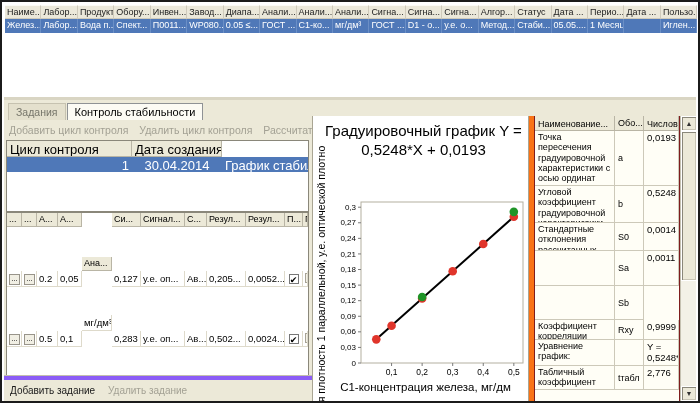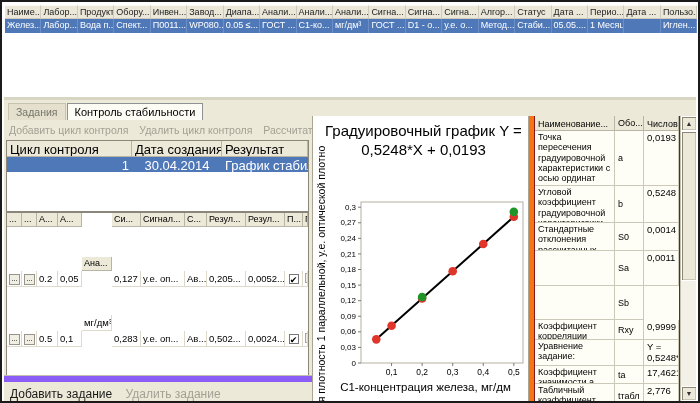--- a/index.html
+++ b/index.html
@@ -40,21 +40,21 @@
   .mcell{padding:0 2px;white-space:nowrap;overflow:hidden;}
   .m0{flex:0 0 15px;}.m1{flex:0 0 15px;}.m2{flex:0 0 21px;}.m3{flex:0 0 24px;}.m4{flex:0 0 30px;margin-top:44px;}
   .m5{flex:0 0 29px;}.m6{flex:0 0 44px;}.m7{flex:0 0 22px;}.m8{flex:0 0 39px;}.m9{flex:0 0 39px;}
   .m10{flex:0 0 18px;text-align:center;}.m11{flex:1 1 auto;text-align:center;}
   .dots-btn{display:inline-block;width:11px;height:11px;border:1px solid #98948a;background:#f1efe4;
     font-size:8px;line-height:7px;text-align:center;vertical-align:1px;}
   .chk{display:inline-block;width:10px;height:10px;border:1px solid #777;background:#fff;
     font-size:9px;line-height:10px;text-align:center;vertical-align:-1px;}
   .chk.off{background:#f2f0e6;border-color:#a7a396;}
   .task-bar{position:absolute;left:0;right:0;bottom:0;height:25px;background:#ece9d8;
-    border-top:6px solid #8b5cf6;box-shadow:0 -1px 0 #c2beae;font-size:12px;padding:5px 0 0 6px;}
+    border-top:4px solid #8b5cf6;box-shadow:0 -1px 0 #c2beae;font-size:10px;padding:5px 0 0 6px;}
   .task-bar .on{color:#1a1a1a;margin-right:10px;}
   .task-bar .off{color:#a3a194;}
   
   .chart-panel{position:absolute;left:308px;top:16px;width:217px;bottom:0;background:#fff;
     border-left:1px solid #a9a593;border-right:1px solid #a9a593;}
   .chart-title{position:absolute;left:8px;right:2px;top:6px;text-align:center;font-size:15px;line-height:1.25;}
   .ylabel{position:absolute;left:-137px;top:160px;width:290px;text-align:center;
     transform:rotate(-90deg);font-size:10.5px;white-space:nowrap;}
   .xlabel{position:absolute;left:10px;right:0;top:265px;text-align:center;font-size:11.5px;white-space:nowrap;overflow:hidden;}
   .chart-svg{position:absolute;left:2px;top:76px;}
@@ -134,21 +134,20 @@
       </div>
       <div class="ltoolbar">
         <span>Добавить цикл контроля</span>
         <span>Удалить цикл контроля</span>
         <span>Рассчитать</span>
       </div>
       <div class="cycle-table">
         <div class="crow chead" id="cycHead">
             <div class="ccell c0">Цикл контроля</div>
             <div class="ccell c1">Дата создания</div>
-            <div class="ccell c2">Результат</div>
           </div>
         <div id="cycBody">
             <div class="crow cdata">
               <div class="ccell c0" style="text-align: right;">1</div>
               <div class="ccell c1">30.04.2014</div>
               <div class="ccell c2">График стабилен.</div>
             </div>
           </div>
       </div>
       <div class="measure-table">
@@ -284,28 +283,23 @@
             <div class="prow pdata" style="height: 34px;">
               <div class="pcell p0"></div>
               <div class="pcell p1">Sb</div>
             </div>
             <div class="prow pdata" style="height: 20px;">
               <div class="pcell p0">Коэффициент корреляции</div>
               <div class="pcell p1">Rxy</div>
               <div class="pcell p2">0,9999</div>
             </div>
             <div class="prow pdata" style="height: 26px;">
-              <div class="pcell p0">Уравнение задание:</div>
+              <div class="pcell p0">Уравнение график:</div>
               <div class="pcell p1"></div>
               <div class="pcell p2">Y = 0,5248*X + 0,0193</div>
-            </div>
-            <div class="prow pdata" style="height: 18px;">
-              <div class="pcell p0">Коэффициент значимости a</div>
-              <div class="pcell p1">ta</div>
-              <div class="pcell p2">17,4621</div>
             </div>
             <div class="prow pdata" style="height: 24px;">
               <div class="pcell p0">Табличный коэффициент</div>
               <div class="pcell p1">tтабл</div>
               <div class="pcell p2">2,776</div>
             </div>
           </div>
       </div>
       <div class="sbar">
         <div class="sbtn sup">▲</div>

